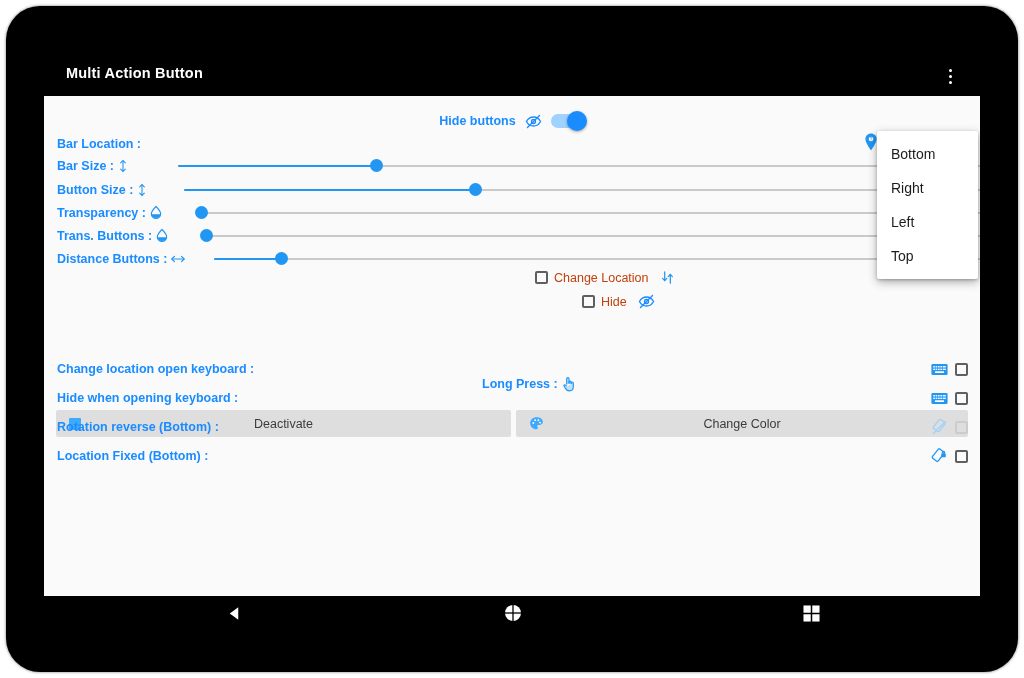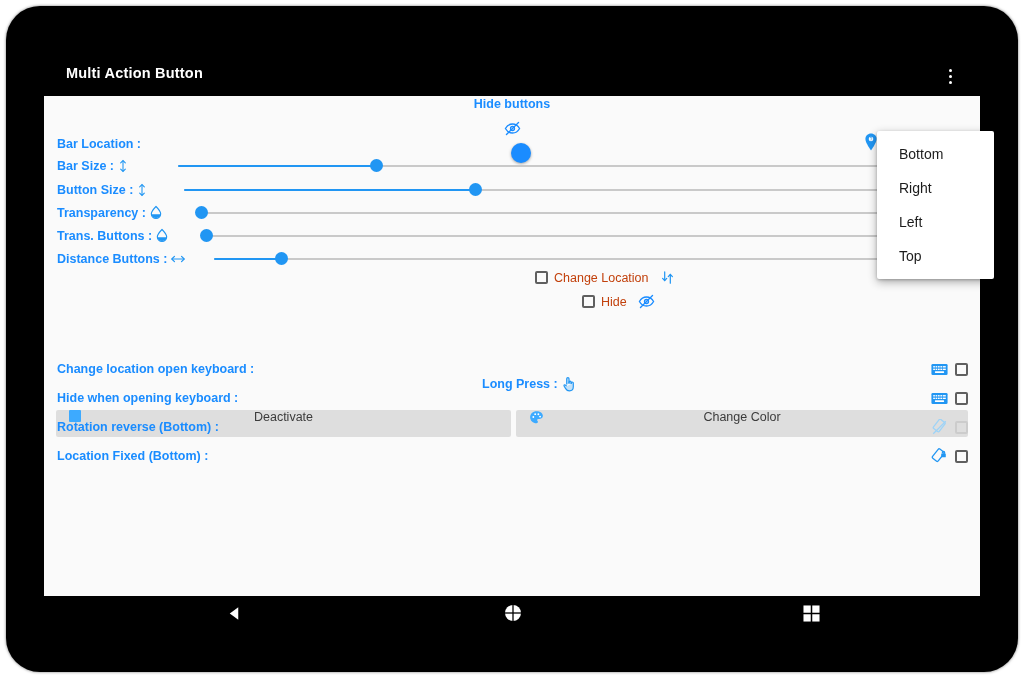--- a/index.html
+++ b/index.html
@@ -86,21 +86,20 @@
   .hide-row {
     position: absolute;
     left: 0;
     top: 10px;
     width: 936px;
     height: 30px;
     display: flex;
     align-items: center;
     justify-content: center;
     gap: 9px;
-    flex-direction: column;
   }
   .label-blue {
     color: #1a8cff;
     font-size: 12.5px;
     font-weight: bold;
     white-space: nowrap;
   }
   .switch {
     position: relative;
     width: 34px;
@@ -180,21 +179,21 @@
     border-top: 5px solid #6b6b6b;
   }
   .dropdown-popup {
     position: absolute;
     left: 877px;
     top: 131px;
     width: 93px;
     background: #ffffff;
     border-radius: 2px;
     box-shadow: 0 3px 10px rgba(0,0,0,0.32), 0 1px 3px rgba(0,0,0,0.22);
-    padding: 6px 12px;
+    padding: 6px 4px;
     z-index: 40;
   }
   .dropdown-item {
     height: 34px;
     line-height: 34px;
     padding: 0 0 0 10px;
     font-size: 14px;
     color: #1c1c1c;
     cursor: pointer;
     white-space: nowrap;
@@ -234,21 +233,21 @@
   }
 
   
   .btn-bar {
     position: absolute;
     top: 314px;
     height: 27px;
     background: #dedede;
     border-radius: 2px;
     display: flex;
-    align-items: flex-start;
+    align-items: center;
     cursor: pointer;
   }
   .btn-bar .btn-icon {
     position: absolute;
     left: 13px;
     display: flex;
     align-items: center;
   }
   .btn-bar .btn-text {
     width: 100%;

